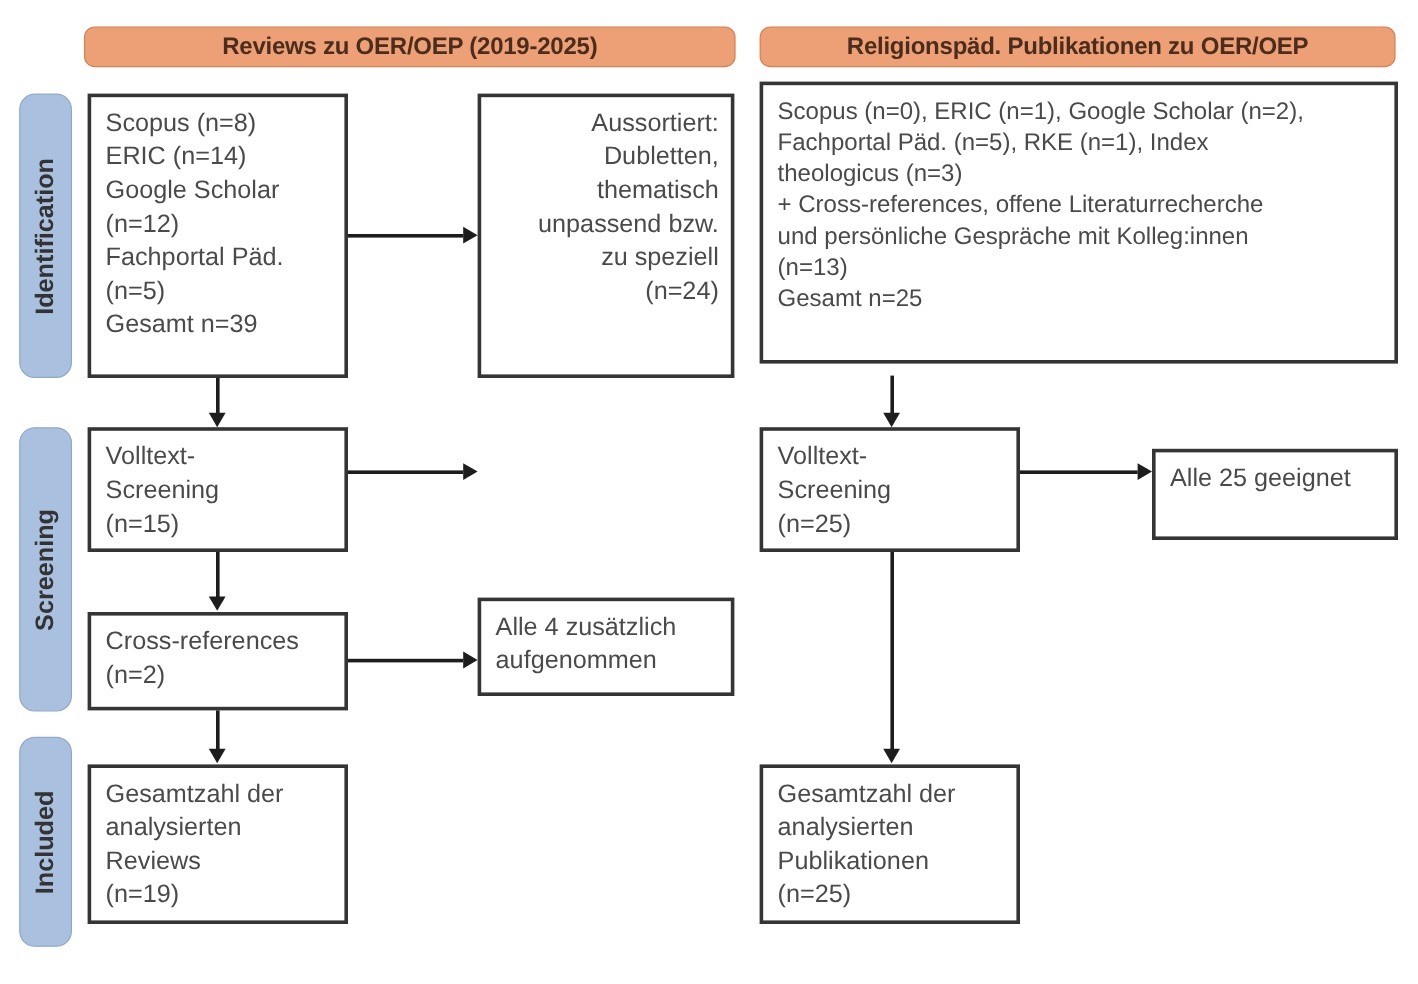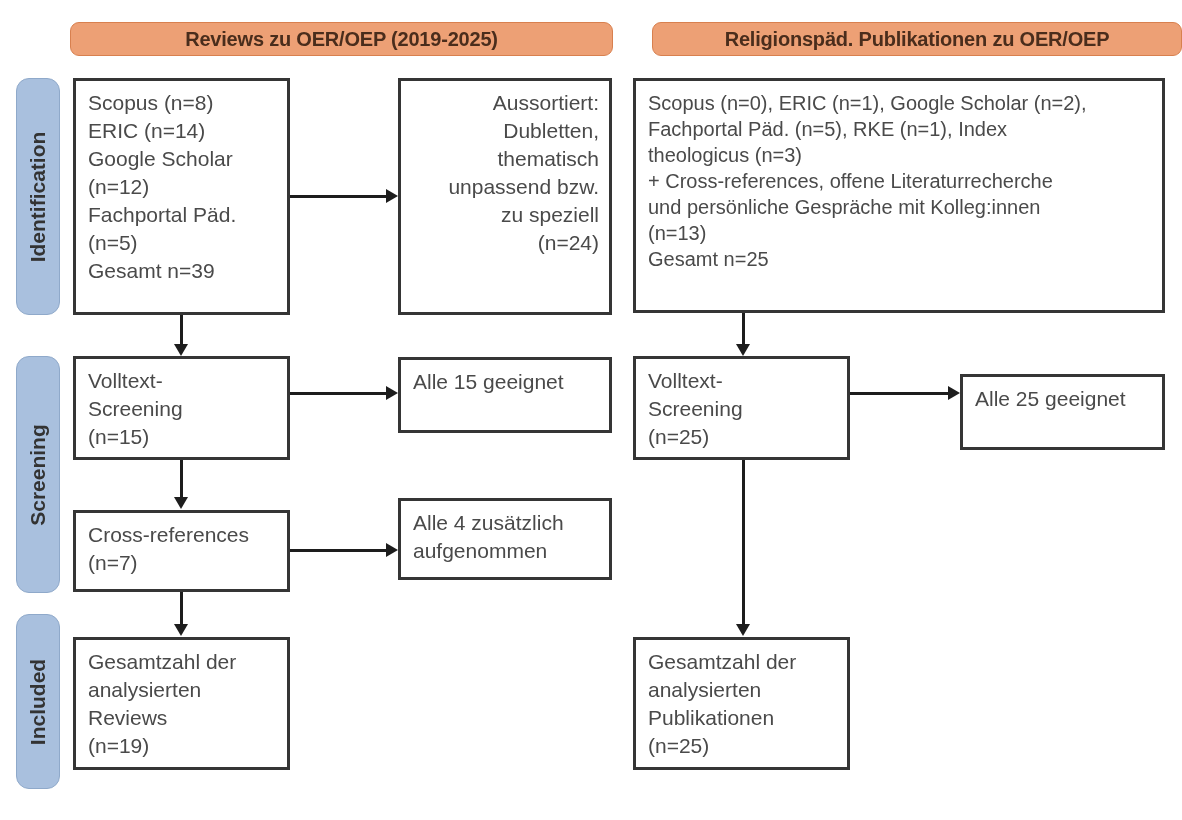--- a/index.html
+++ b/index.html
@@ -80,21 +80,21 @@
     border-left:12px solid #1d1d1d;
   }
 </style>
 </head>
 <body>
 
 <div id="stage">
 
   <div class="hdr" style="left:70px;top:22px;width:543px;height:34px;">Reviews zu OER/OEP (2019-2025)</div>
 
-  <div class="hdr" style="left:633px;top:22px;width:530px;height:34px;margin-left:19px;">Religionspäd. Publikationen zu OER/OEP</div>
+  <div class="hdr" style="left:633px;top:22px;width:530px;height:34px;">Religionspäd. Publikationen zu OER/OEP</div>
 
   <div class="stage-label" style="left:16px;top:78px;width:44px;height:237px;">
     <span>Identification</span>
   </div>
 
   <div class="stage-label" style="left:16px;top:356px;width:44px;height:237px;">
     <span>Screening</span>
   </div>
 
   <div class="stage-label" style="left:16px;top:614px;width:44px;height:175px;">
@@ -119,46 +119,45 @@
   <div class="ln h" style="left:290px;top:195px;width:96px;"></div>
   <div class="arw right" style="left:386px;top:189px;"></div>
 
   <div class="ln v" style="left:180px;top:315px;width:3px;height:30px;"></div>
   <div class="arw down" style="left:174px;top:344px;"></div>
 
   <div class="box" style="left:73px;top:356px;width:217px;height:104px;">Volltext-
 Screening
 (n=15)</div>
 
-  <div class="box" style="left:398px;top:357px;width:214px;height:76px;">Alle 15 geeignet</div>
 
   <div class="ln h" style="left:290px;top:392px;width:96px;"></div>
   <div class="arw right" style="left:386px;top:386px;"></div>
 
   <div class="ln v" style="left:180px;top:460px;width:3px;height:38px;"></div>
   <div class="arw down" style="left:174px;top:497px;"></div>
 
   <div class="box" style="left:73px;top:510px;width:217px;height:82px;">Cross-references
-(n=7)</div>
+(n=2)</div>
 
   <div class="box" style="left:398px;top:498px;width:214px;height:82px;">Alle 4 zusätzlich
 aufgenommen</div>
 
   <div class="ln h" style="left:290px;top:549px;width:96px;"></div>
   <div class="arw right" style="left:386px;top:543px;"></div>
 
   <div class="ln v" style="left:180px;top:592px;width:3px;height:33px;"></div>
   <div class="arw down" style="left:174px;top:624px;"></div>
 
   <div class="box" style="left:73px;top:637px;width:217px;height:133px;">Gesamtzahl der
 analysierten
 Reviews
 (n=19)</div>
 
-  <div class="box dense" style="left:633px;top:78px;width:532px;height:235px;">Scopus (n=0), ERIC (n=1), Google Scholar (n=2),
+  <div class="box dense" style="left:633px;top:68px;width:532px;height:235px;">Scopus (n=0), ERIC (n=1), Google Scholar (n=2),
 Fachportal Päd. (n=5), RKE (n=1), Index
 theologicus (n=3)
 + Cross-references, offene Literaturrecherche
 und persönliche Gespräche mit Kolleg:innen
 (n=13)
 Gesamt n=25</div>
 
   <div class="ln v" style="left:742px;top:313px;width:3px;height:32px;"></div>
   <div class="arw down" style="left:736px;top:344px;"></div>
 

